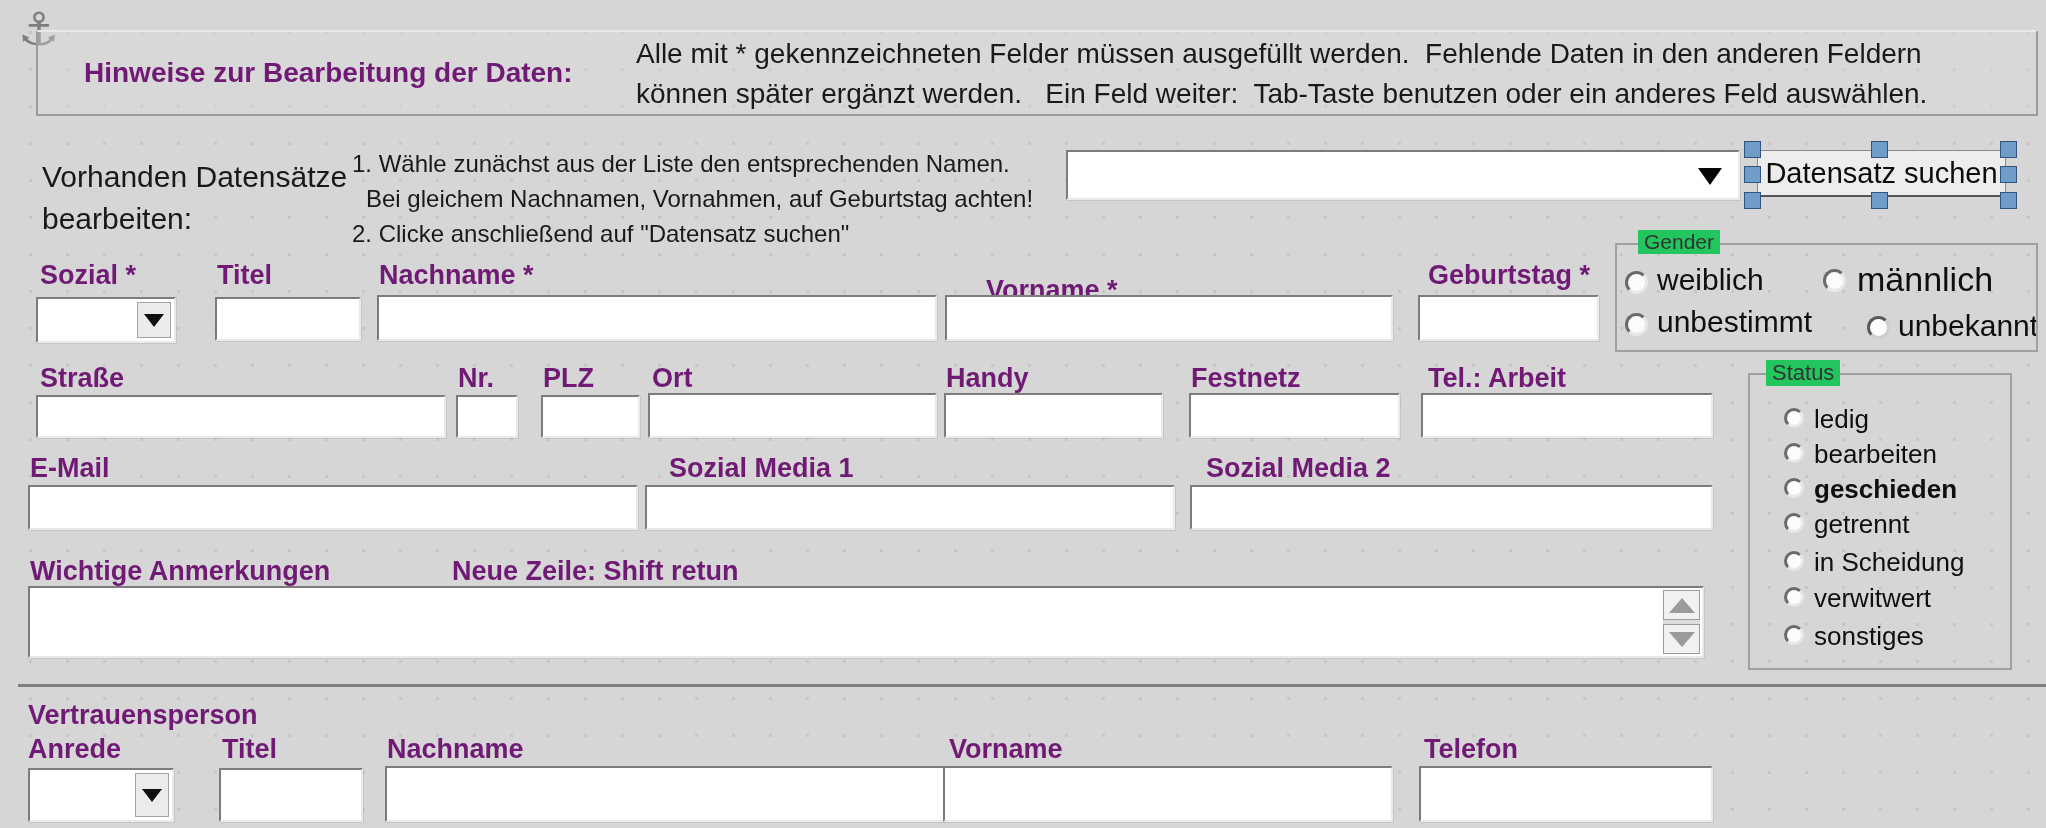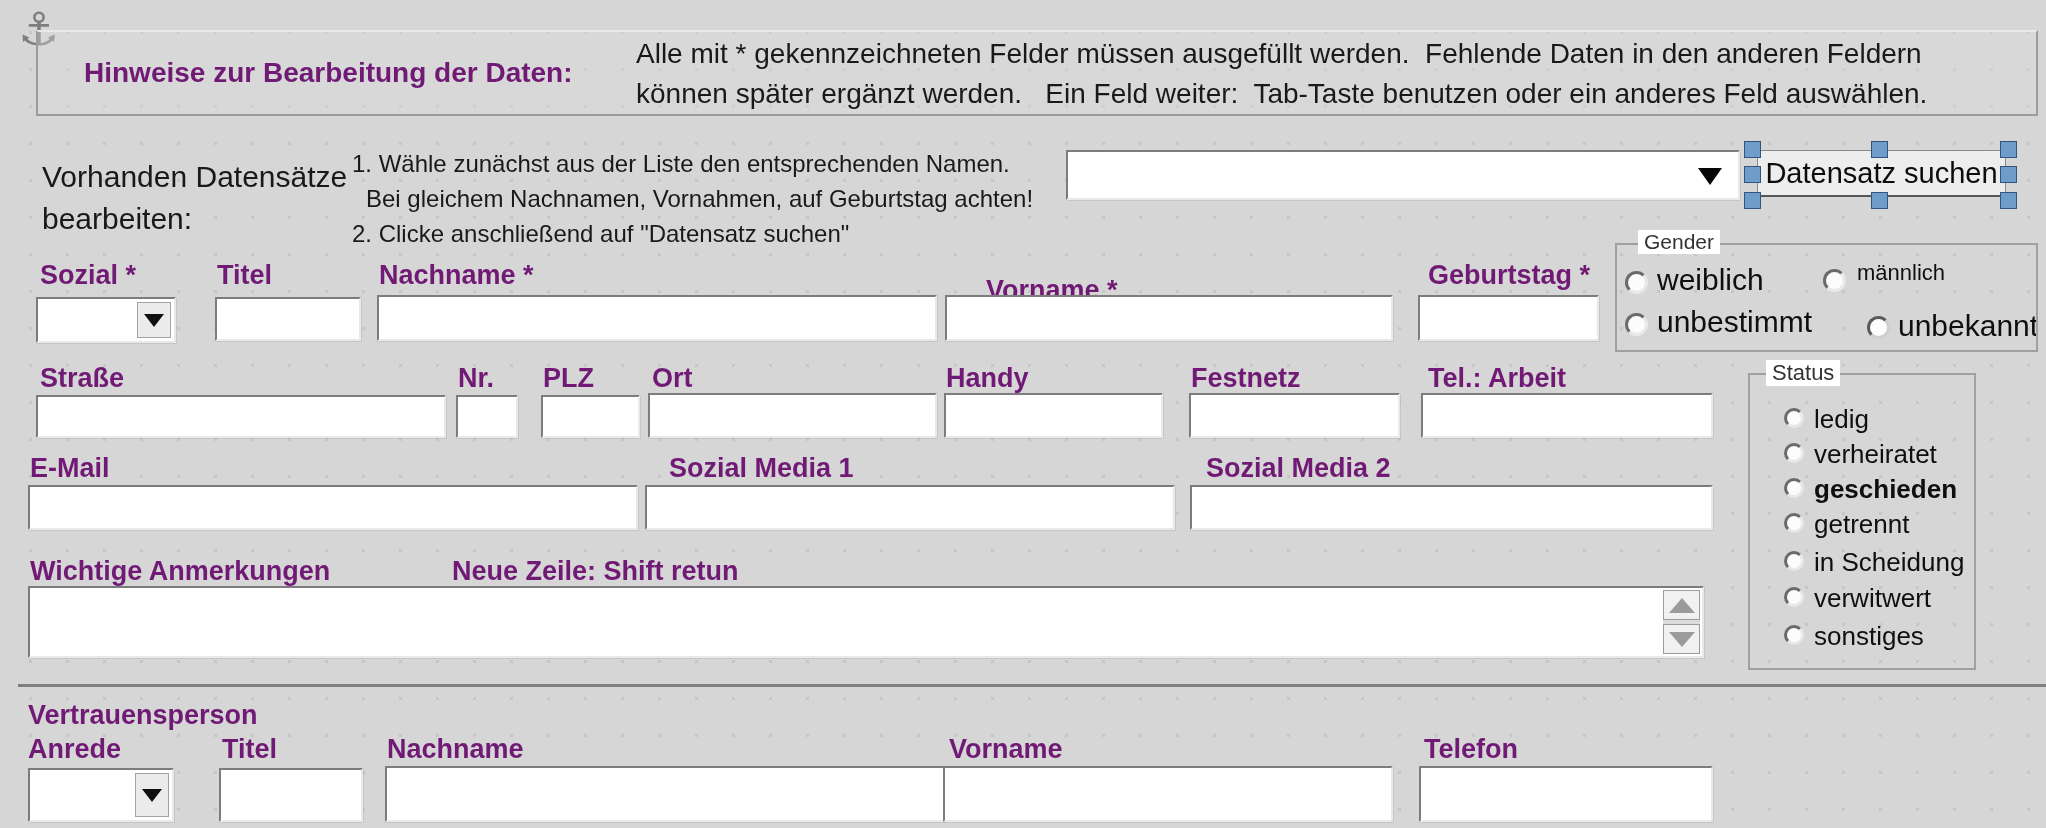--- a/index.html
+++ b/index.html
@@ -29,21 +29,21 @@
   }
   .dd-btn {
     position:absolute; top:3px; bottom:3px; right:3px; width:34px;
     background:#ebebeb; border:1px solid #a3a3a3;
     display:flex; align-items:center; justify-content:center; cursor:pointer;
   }
   .tri-dn { width:0; height:0; border-left:10px solid transparent; border-right:10px solid transparent; border-top:13px solid #101010; }
   .combo-tri { position:absolute; right:16px; top:50%; margin-top:-7px; width:0; height:0;
     border-left:12px solid transparent; border-right:12px solid transparent; border-top:17px solid #060606; }
   .groupbox { position:absolute; border:2px solid #a0a0a0; }
-  .legend { position:absolute; font-size:21px; color:#333; background:#ffffff; padding:0 6px; white-space:nowrap; }
+  .legend { position:absolute; font-size:21px; color:#333; background:#22c55e; padding:0 6px; white-space:nowrap; }
   .radio {
     position:absolute; border-radius:50%; background:#fcfcfc; border:3px solid;
     border-color:#6a6a6a #e8e8e8 #e8e8e8 #6a6a6a;
   }
   .ropt { position:absolute; white-space:nowrap; color:#0f0f0f; }
   .btn {
     position:absolute; background:#ededed; border:1px solid #8a8a8a; border-bottom:2px solid #565656;
     display:flex; align-items:center; justify-content:center;
     font-size:29px; color:#0c0c0c; cursor:pointer;
   }
@@ -103,21 +103,21 @@
 <div class="lbl" style="left:1428px; top:260px;">Geburtstag *</div>
 <input class="tinput" style="left: 1418px; top: 295px; width: 181px; height: 46px;">
 
 <div class="groupbox" style="left:1615px; top:243px; width:423px; height:109px; overflow:hidden;">
   <div>
     <span class="radio" style="left:8px; top:26px; width:23px; height:23px;"></span>
     <span class="ropt" style="left:40px; top:18px; font-size:30px;">weiblich</span>
   </div>
   <div>
     <span class="radio" style="left:206px; top:24px; width:23px; height:23px;"></span>
-    <span class="ropt" style="left:240px; top:15px; font-size:22px;">männlich</span>
+    <span class="ropt" style="left:240px; top:15px; font-size:34px;">männlich</span>
   </div>
   <div>
     <span class="radio" style="left:8px; top:68px; width:23px; height:23px;"></span>
     <span class="ropt" style="left:40px; top:60px; font-size:30px;">unbestimmt</span>
   </div>
   <div>
     <span class="radio" style="left:250px; top:71px; width:23px; height:23px; border-color:#5a5a5a #cfcfcf #cfcfcf #5a5a5a;"></span>
     <span class="ropt" style="left:281px; top:64px; font-size:30px;">unbekannt</span>
   </div>
 </div>
@@ -131,28 +131,28 @@
 <input class="tinput" style="left: 541px; top: 395px; width: 99px; height: 43px;">
 <div class="lbl" style="left:652px; top:363px;">Ort</div>
 <input class="tinput" style="left: 648px; top: 393px; width: 289px; height: 45px;">
 <div class="lbl" style="left:946px; top:363px;">Handy</div>
 <input class="tinput" style="left: 944px; top: 393px; width: 219px; height: 45px;">
 <div class="lbl" style="left:1191px; top:363px;">Festnetz</div>
 <input class="tinput" style="left: 1189px; top: 393px; width: 211px; height: 45px;">
 <div class="lbl" style="left:1428px; top:363px;text-align:center;">Tel.: Arbeit</div>
 <input class="tinput" style="left: 1421px; top: 393px; width: 292px; height: 45px;">
 
-<div class="groupbox" style="left:1748px; top:373px; width:228px; height:297px;">
+<div class="groupbox" style="left:1748px; top:373px; width:264px; height:297px;">
   <div>
     <span class="radio" style="left:34px; top:33px; width:20px; height:20px;"></span>
     <span class="ropt" style="left:64px; top:29px; font-size:26px;">ledig</span>
   </div>
   <div>
     <span class="radio" style="left:34px; top:68px; width:20px; height:20px;"></span>
-    <span class="ropt" style="left:64px; top:64px; font-size:26px;">verheiratet</span>
+    <span class="ropt" style="left:64px; top:64px; font-size:26px;">bearbeiten</span>
   </div>
   <div>
     <span class="radio" style="left:34px; top:103px; width:20px; height:20px;"></span>
     <span class="ropt" style="left:64px; top:99px; font-size:26px;font-weight:bold;">geschieden</span>
   </div>
   <div>
     <span class="radio" style="left:34px; top:138px; width:20px; height:20px;"></span>
     <span class="ropt" style="left:64px; top:134px; font-size:26px;">getrennt</span>
   </div>
   <div>

